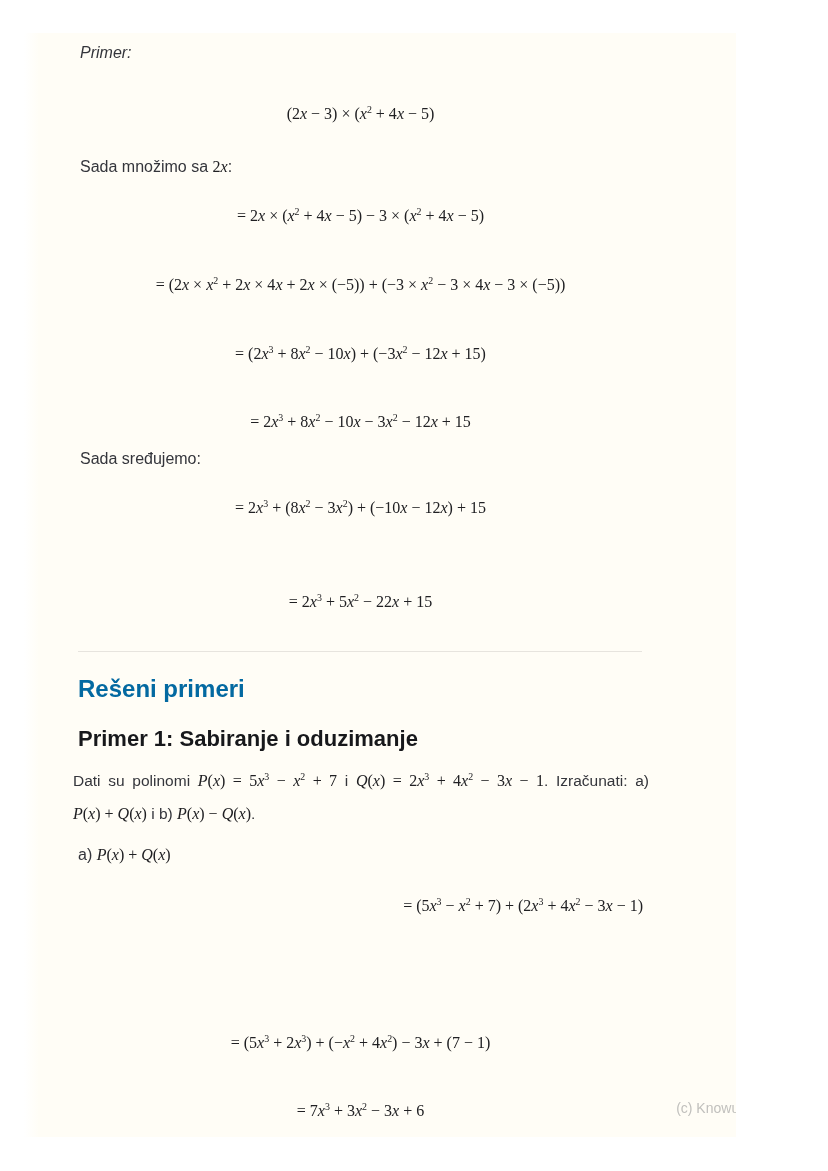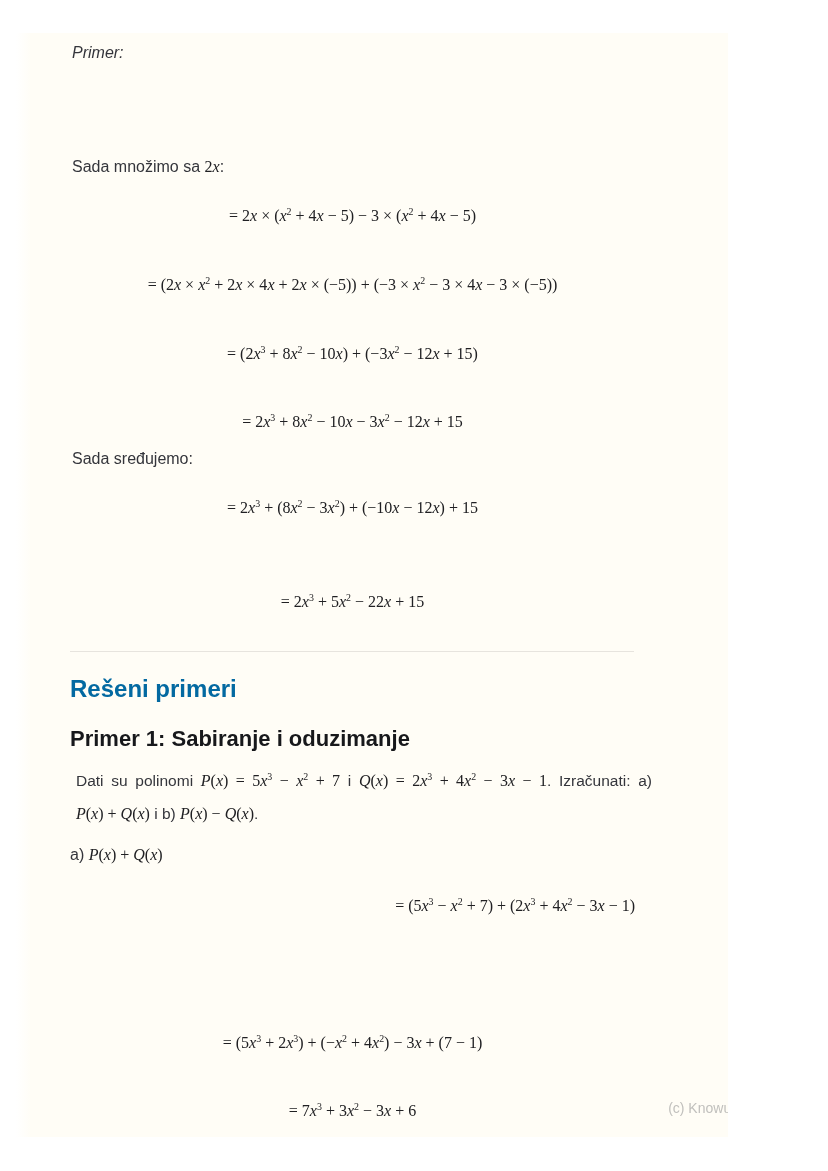--- a/index.html
+++ b/index.html
@@ -7,20 +7,21 @@
     padding: 0;
     background: #ffffff;
     font-family: "Liberation Sans", sans-serif;
   }
   .canvas {
     position: relative;
     width: 728px;
     height: 1171px;
     background: #ffffff;
     overflow: hidden;
+    margin-left: 8px;
   }
   .page {
     position: absolute;
     left: 30px;
     top: 33px;
     width: 760px;
     height: 1104px;
     background: #fffdf6;
   }
   .page-edge-fade {
@@ -77,21 +78,21 @@
     color: #0369a1;
     line-height: 30px;
   }
   .sub-heading {
     font-size: 22px;
     font-weight: bold;
     color: #17181b;
     line-height: 24px;
   }
   .para {
-    left: 76px;
+    left: 65px;
     width: 576px;
     font-size: 15.5px;
     color: #34353b;
     line-height: 33px;
   }
   .para .math { font-size: 16px; text-align: center; }
   .justify-full {
     text-align: justify;
     text-align-last: justify;
   }
@@ -108,20 +109,21 @@
 <body>
 
 <div class="canvas">
   <div class="page">
     <div class="page-edge-fade"></div>
     <div class="stripe"></div>
   </div>
 
   <div class="block label italic" style="left:72px; top:42px;">Primer:</div>
 
+  <div class="block formula" style="top:101px;">(2<i>x</i> − 3) × (<i>x</i><sup>2</sup> + 4<i>x</i> − 5)</div>
 
   <div class="block label" style="left:72px; top:156px;"><span>Sada množimo sa </span><span class="math">2<i>x</i></span><span>:</span></div>
 
   <div class="block formula" style="top:203px;">= 2<i>x</i> × (<i>x</i><sup>2</sup> + 4<i>x</i> − 5) − 3 × (<i>x</i><sup>2</sup> + 4<i>x</i> − 5)</div>
   <div class="block formula" style="top:272px;">= (2<i>x</i> × <i>x</i><sup>2</sup> + 2<i>x</i> × 4<i>x</i> + 2<i>x</i> × (−5)) + (−3 × <i>x</i><sup>2</sup> − 3 × 4<i>x</i> − 3 × (−5))</div>
   <div class="block formula" style="top:341px;">= (2<i>x</i><sup>3</sup> + 8<i>x</i><sup>2</sup> − 10<i>x</i>) + (−3<i>x</i><sup>2</sup> − 12<i>x</i> + 15)</div>
   <div class="block formula" style="top:409px;">= 2<i>x</i><sup>3</sup> + 8<i>x</i><sup>2</sup> − 10<i>x</i> − 3<i>x</i><sup>2</sup> − 12<i>x</i> + 15</div>
 
   <div class="block label" style="left:72px; top:448px;">Sada sređujemo:</div>
 

